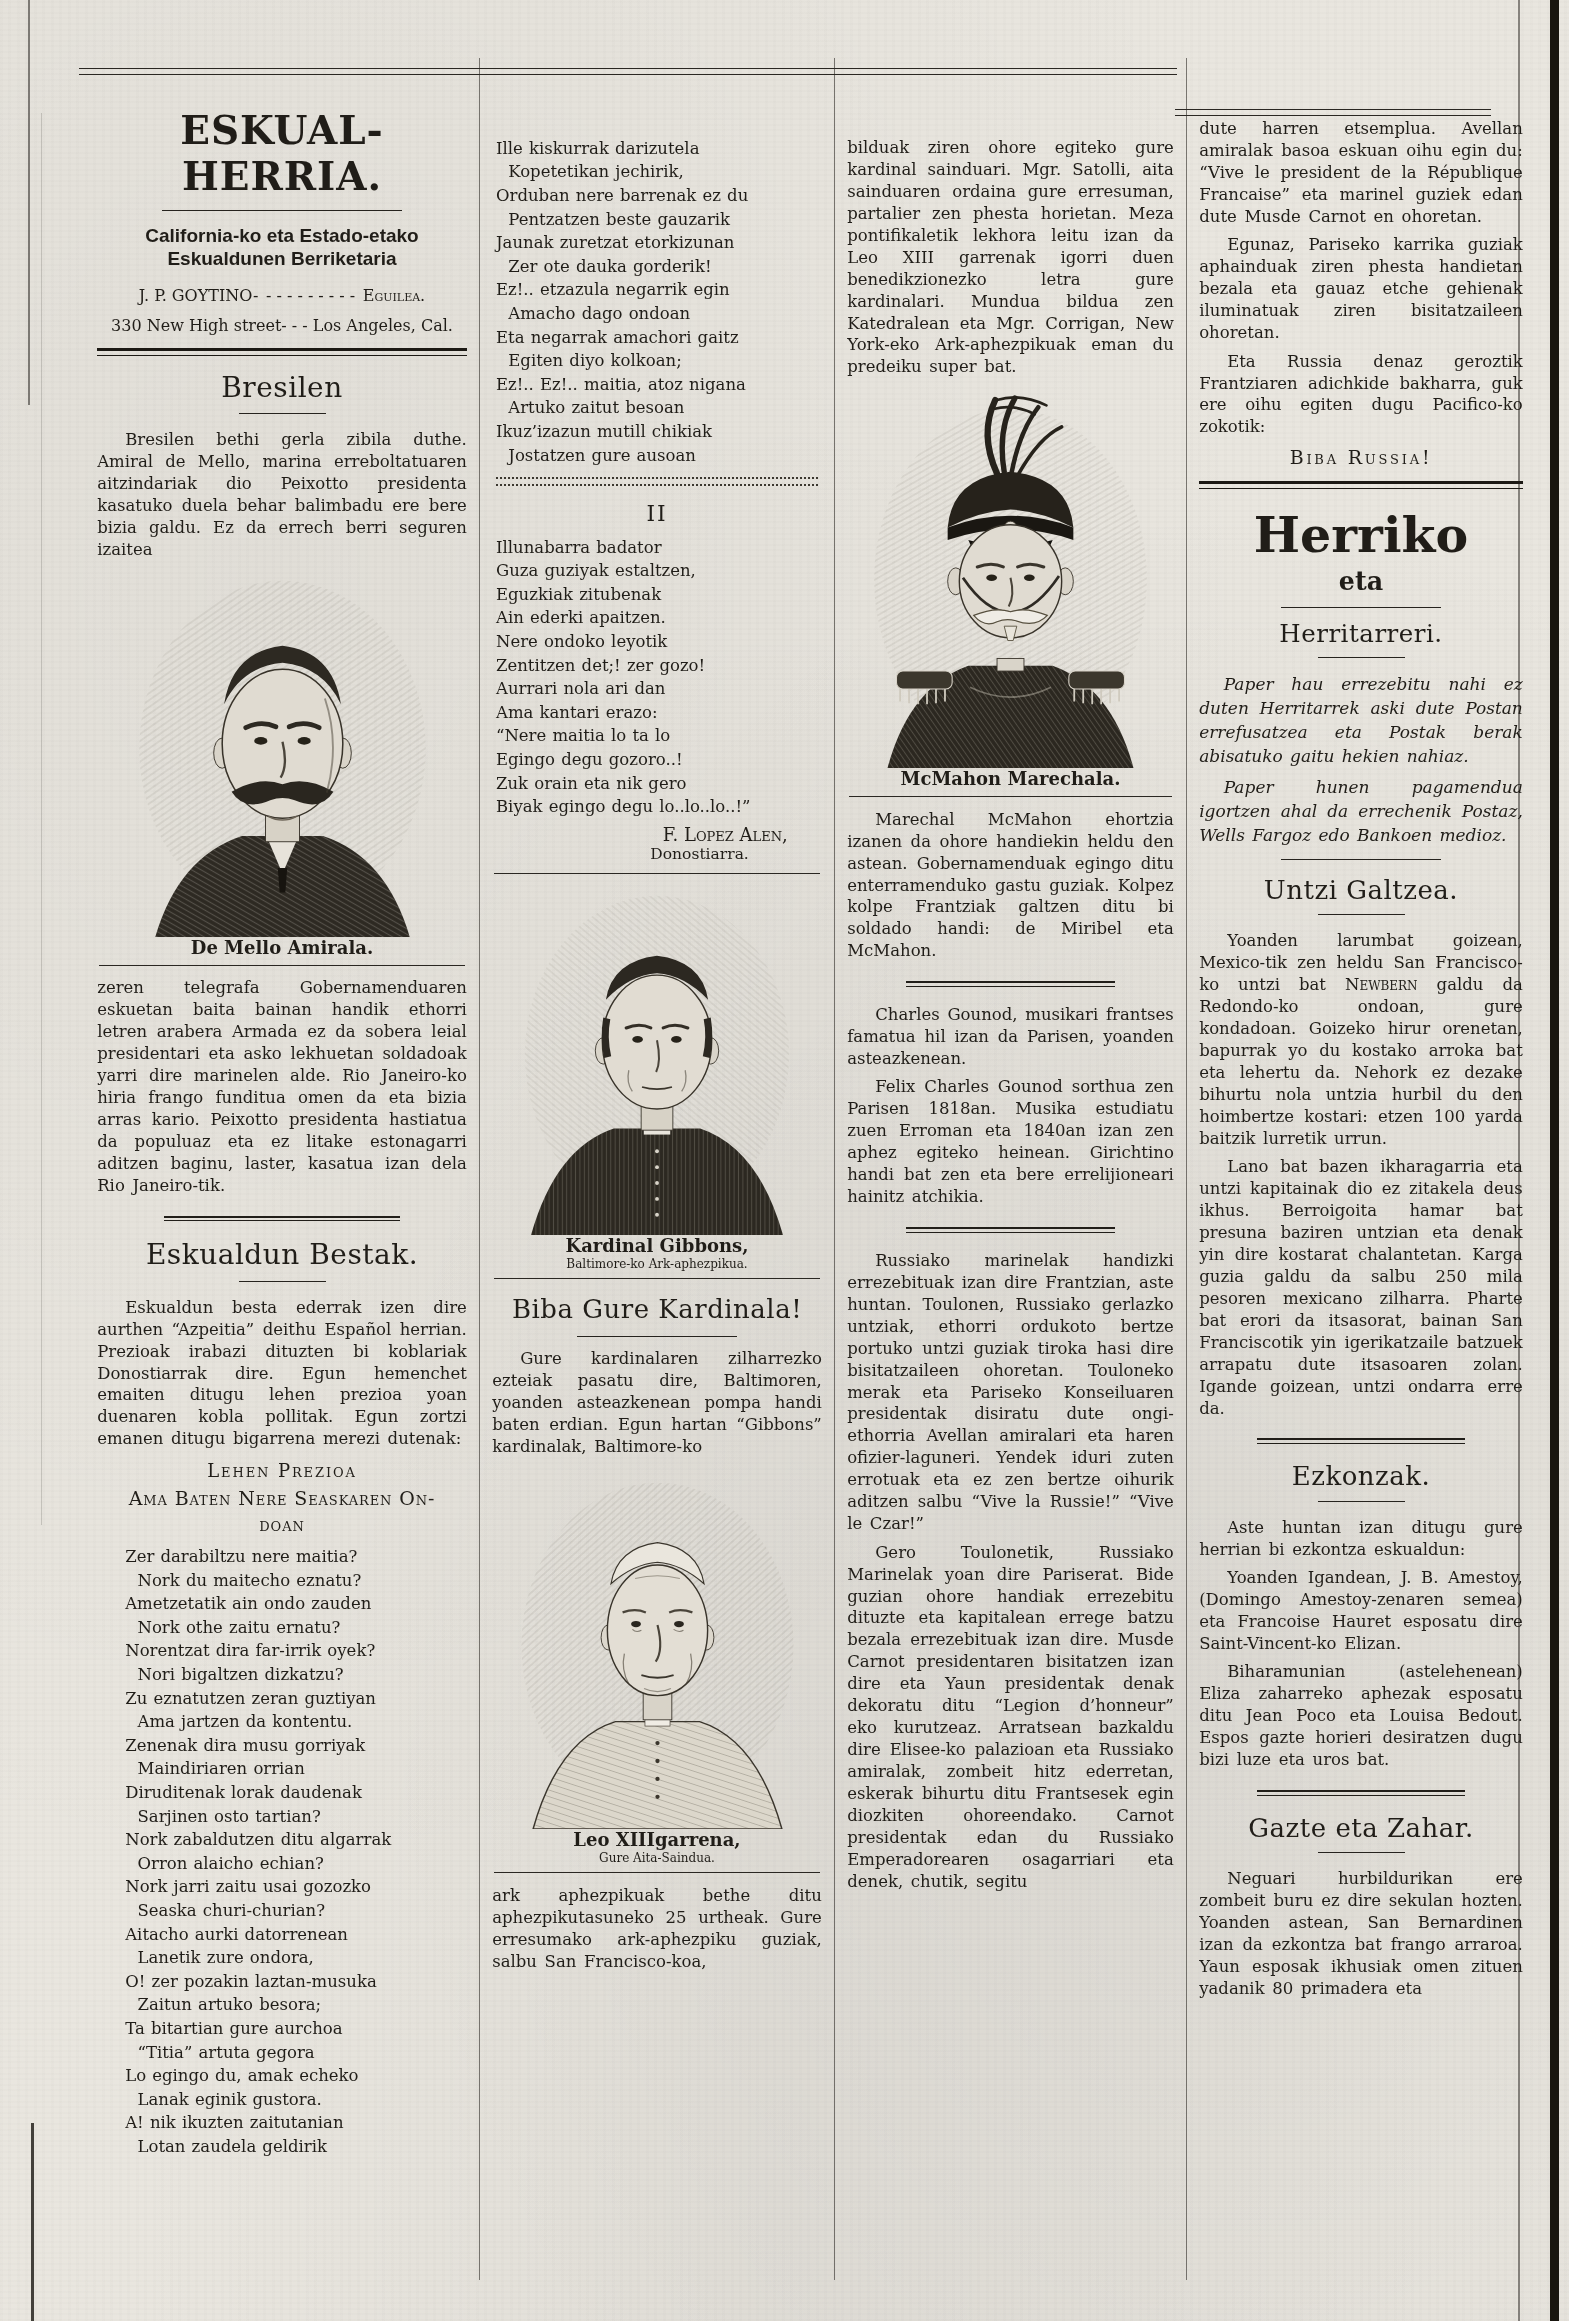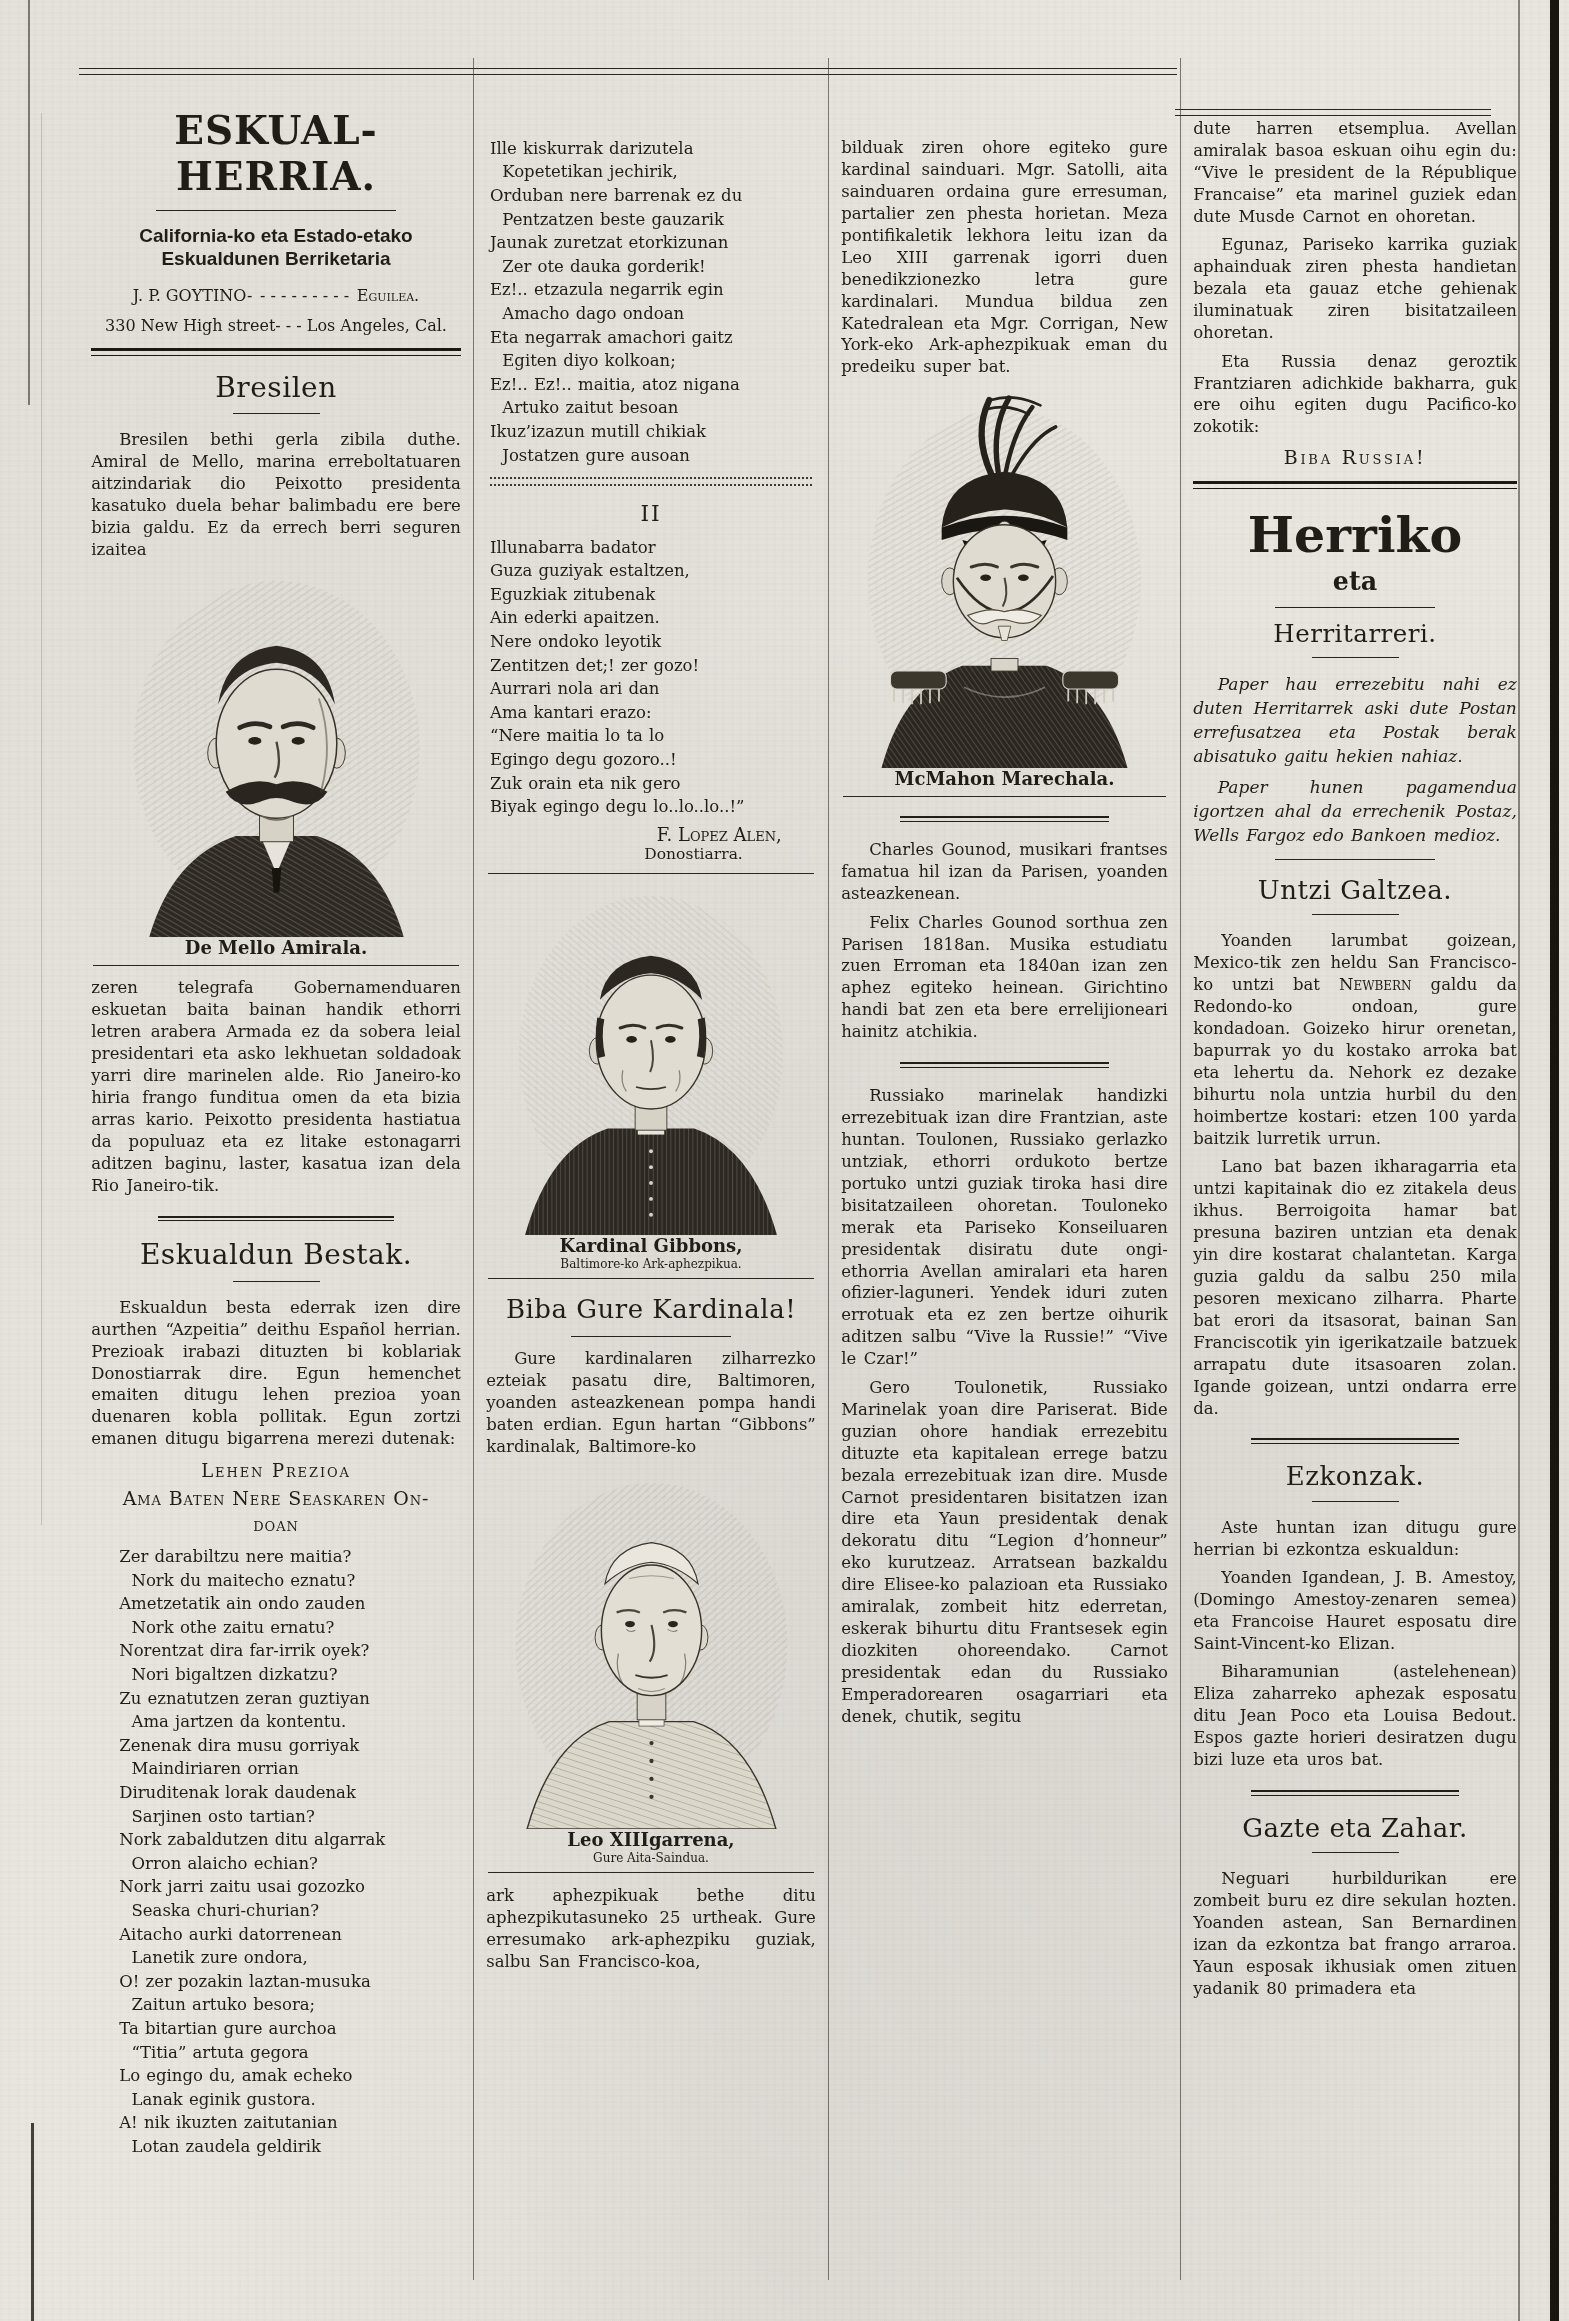--- a/index.html
+++ b/index.html
@@ -16,21 +16,21 @@
   
   .edge-left{position:absolute;left:28px;top:0;width:1.9px;height:405px;background:rgba(40,37,32,.55);}
   .edge-left2{position:absolute;left:41px;top:113px;width:0.9px;height:1412px;background:rgba(40,37,32,.18);}
   .edge-bl{position:absolute;left:31px;top:2123px;width:2.8px;height:198px;background:rgba(25,22,18,.8);}
   .edge-thin-right{position:absolute;left:1518px;top:0;width:1.9px;height:2321px;background:rgba(35,32,28,.5);}
   .edge-thick-right{position:absolute;left:1550px;top:0;width:8.5px;height:2321px;background:#19160f;}
   .top-rule-left{position:absolute;left:79px;top:68px;width:1098px;height:4.7px;
     border-top:1.9px solid #2a2722;border-bottom:0.9px solid #2a2722;}
   .top-rule-right{position:absolute;left:1175px;top:109px;width:316px;height:4.7px;
     border-top:1.9px solid #2a2722;border-bottom:0.9px solid #2a2722;}
-  .columns{position:absolute;left:79px;top:58px;width:1450px;display:flex;align-items:stretch;}
+  .columns{position:absolute;left:85px;top:58px;width:1450px;display:flex;align-items:stretch;}
   .col{box-sizing:border-box;padding:0 12.2px;min-height:2222px;}
   .col1{width:395px;border-right:0.9px solid rgba(45,42,36,.6);padding-top:32px;}
   .col2{width:355px;border-right:0.9px solid rgba(45,42,36,.6);padding-top:75px;}
   .col3{width:352px;border-right:0.9px solid rgba(45,42,36,.6);padding-top:79px;}
   .col4{width:348px;padding-top:60px;}
   
   .p{font-size:16.5px;line-height:1.33;text-align:justify;text-indent:28px;margin:0 0 6.6px;word-spacing:2.4px;}
   .p.cont{text-indent:0;}
   .notice{font-style:italic;font-size:17px;line-height:1.4;text-align:justify;text-indent:24.5px;margin:0 0 7.5px;word-spacing:1.9px;}
   .title{font-weight:normal;text-align:center;font-size:28px;margin:15px 0 3.8px;letter-spacing:0.5px;}
@@ -337,20 +337,21 @@
             <path d="M42 332 V346 M52 332 V348 M62 332 V349 M72 332 V349 M82 332 V348 M92 332 V346" stroke="#cfcabe" stroke-width="2"></path>
             <rect x="230" y="312" width="62" height="20" rx="7" fill="#3c372d" stroke="#d9d4c9" stroke-width="1.2"></rect>
             <path d="M236 332 V346 M246 332 V348 M256 332 V349 M266 332 V349 M276 332 V348 M286 332 V346" stroke="#cfcabe" stroke-width="2"></path>
           </g>
           <path d="M120 330 Q165 352 210 330" stroke="rgba(220,214,200,0.4)" stroke-width="2" fill="none"></path>
         </svg>
         <figcaption class="caption1">McMahon Marechala.</figcaption>
       </figure>
       <div class="rule-full"></div>
 
+      <p class="p">Marechal McMahon ehortzia izanen da ohore handiekin heldu den astean. Gobernamenduak egingo ditu enterramenduko gastu guziak. Kolpez kolpe Frantziak galtzen ditu bi soldado handi: de Miribel eta McMahon.</p>
       <div class="sep-double"></div>
       <p class="p">Charles Gounod, musikari frantses famatua hil izan da Parisen, yoanden asteazkenean.</p>
       <p class="p">Felix Charles Gounod sorthua zen Parisen 1818an. Musika estudiatu zuen Erroman eta 1840an izan zen aphez egiteko heinean. Girichtino handi bat zen eta bere errelijioneari hainitz atchikia.</p>
       <div class="sep-double"></div>
       <p class="p">Russiako marinelak handizki errezebituak izan dire Frantzian, aste huntan. Toulonen, Russiako gerlazko untziak, ethorri ordukoto bertze portuko untzi guziak tiroka hasi dire bisitatzaileen ohoretan. Touloneko merak eta Pariseko Konseiluaren presidentak disiratu dute ongi-ethorria Avellan amiralari eta haren ofizier-laguneri. Yendek iduri zuten errotuak eta ez zen bertze oihurik aditzen salbu “Vive la Russie!” “Vive le Czar!”</p>
       <p class="p">Gero Toulonetik, Russiako Marinelak yoan dire Pariserat. Bide guzian ohore handiak errezebitu dituzte eta kapitalean errege batzu bezala errezebituak izan dire. Musde Carnot presidentaren bisitatzen izan dire eta Yaun presidentak denak dekoratu ditu “Legion d’honneur” eko kurutzeaz. Arratsean bazkaldu dire Elisee-ko palazioan eta Russiako amiralak, zombeit hitz ederretan, eskerak bihurtu ditu Frantsesek egin diozkiten ohoreendako. Carnot presidentak edan du Russiako Emperadorearen osagarriari eta denek, chutik, segitu</p>
     </section>
 
     <section class="col col4">
       <p class="p cont">dute harren etsemplua. Avellan amiralak basoa eskuan oihu egin du: “Vive le president de la République Francaise” eta marinel guziek edan dute Musde Carnot en ohoretan.</p>

